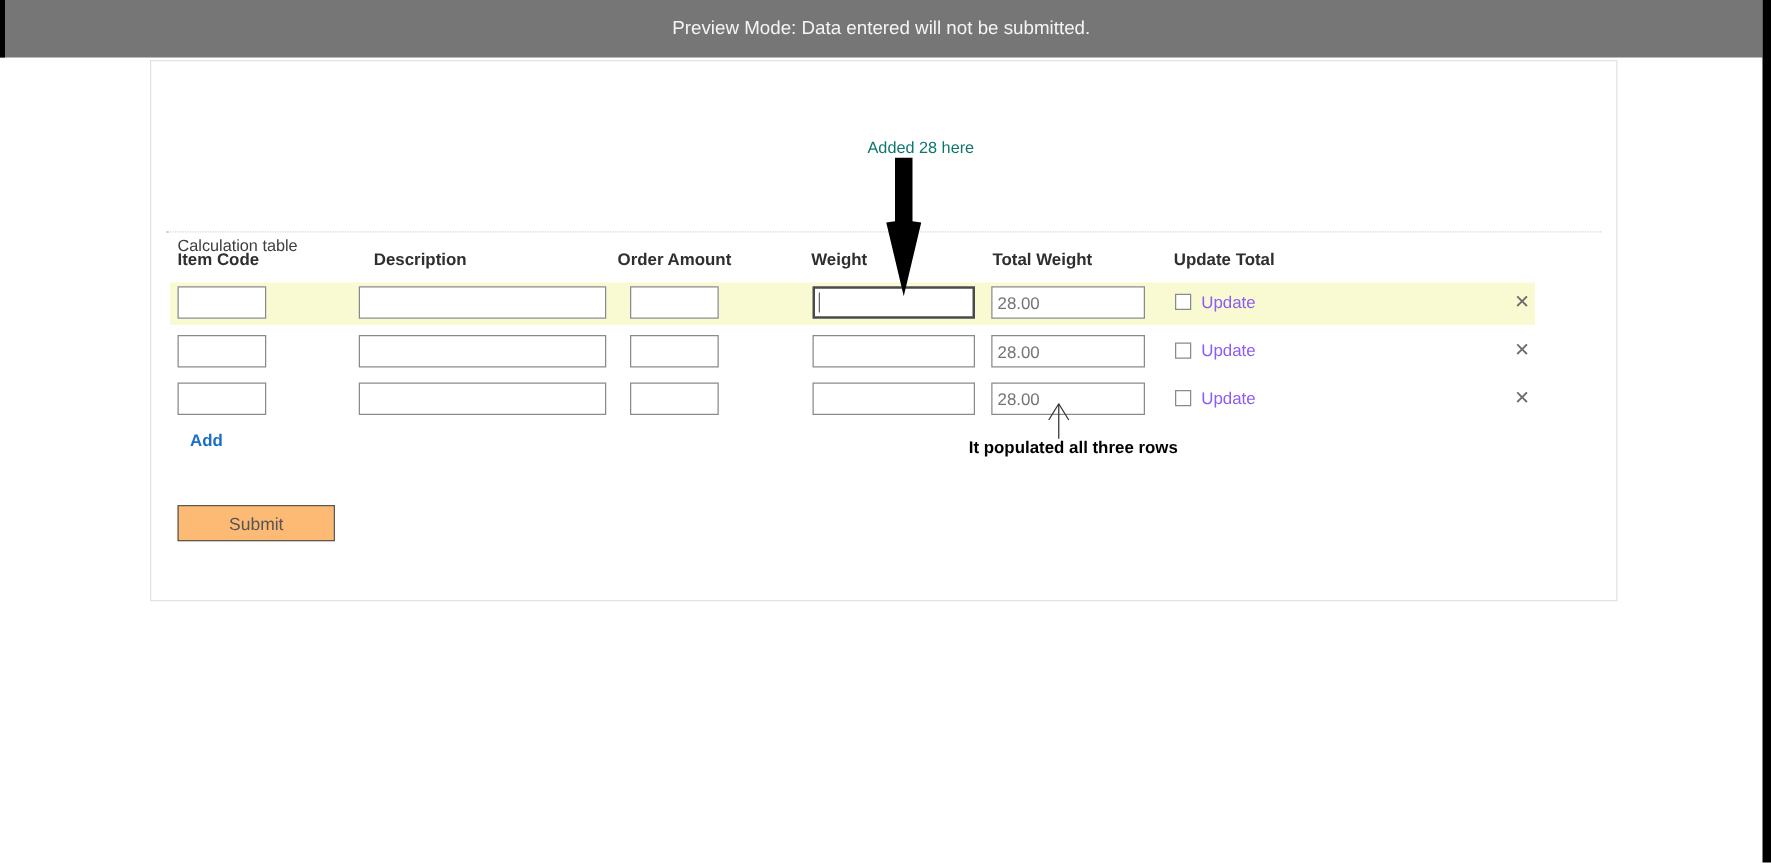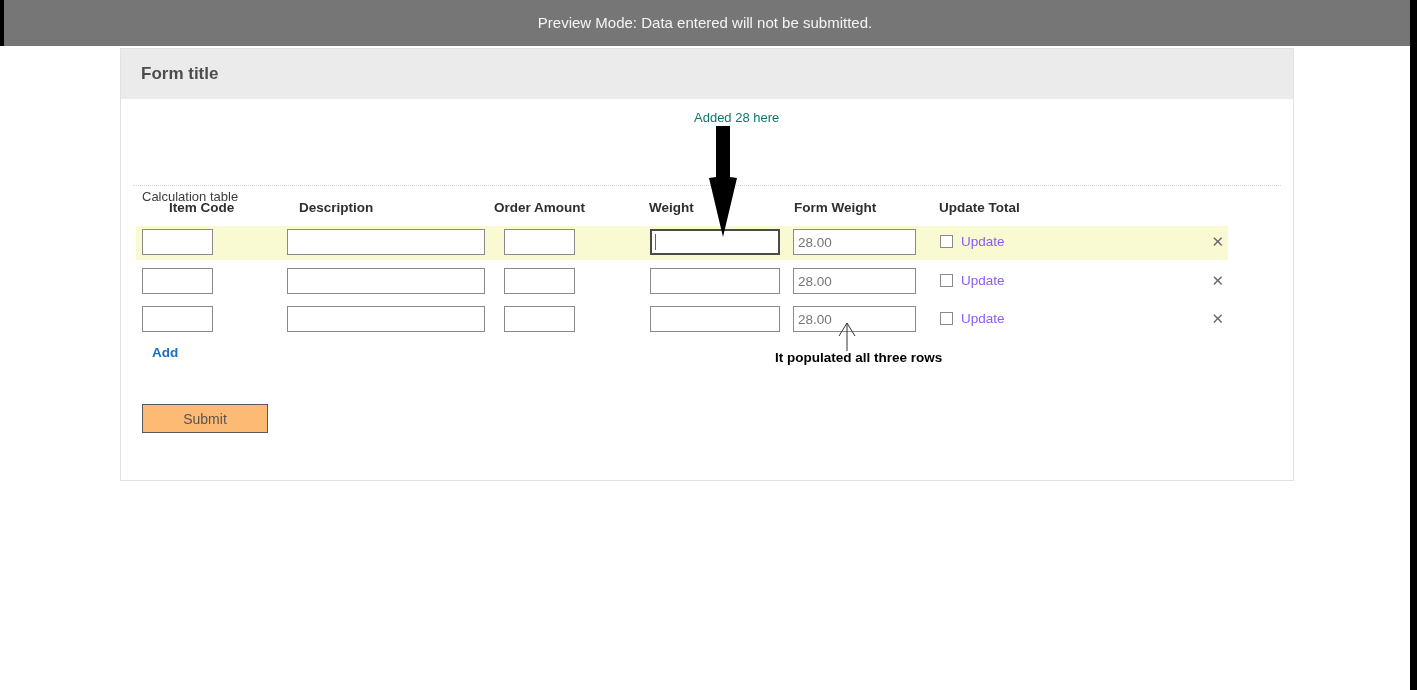--- a/index.html
+++ b/index.html
@@ -21,21 +21,21 @@
     background:#ebebeb; }
   .card-title { position:absolute; left:20px; top:0; line-height:50px;
     font-size:17px; font-weight:bold; color:#4d4d4d; }
   .section-title { position:absolute; left:21px; top:108px; font-size:13px;
     color:#3d3d3d;margin-top:32px; }
   .divider { position:absolute; left:12px; right:12px; top:136px;
     border-top:1px dotted #d6d6d6; }
 
   
   .th { position:absolute; top:151px; font-size:13.5px; font-weight:bold; color:#2f2f2f; }
-  .th-item   { left:21px;margin-left:27px; }
+  .th-item   { left:21px; }
   .th-desc   { left:166px;padding-left:12px; }
   .th-order  { left:373px; }
   .th-weight { left:528px; }
   .th-total  { left:673px; }
   .th-update { left:818px; }
 
   
   .row { position:absolute; left:15px; width:1092px; height:34px; }
   .row.highlight { background:#fafad2; }
   .row-1 { top:177px; } .row-2 { top:216px; } .row-3 { top:254px; }
@@ -72,32 +72,29 @@
 </head>
 <body>
 
 <div class="abs banner">
   <div class="banner-text">Preview Mode: Data entered will not be submitted.</div>
 </div>
 <div class="abs banner-edge-left"></div>
 <div class="abs edge-right"></div>
 
 <div class="abs card">
-  <div class="card-header">
-    <div class="card-title">Form title</div>
-  </div>
 
   <div class="section-title">Calculation table</div>
   <div class="divider"></div>
 
   <div class="th th-item">Item Code</div>
   <div class="th th-desc">Description</div>
   <div class="th th-order">Order Amount</div>
   <div class="th th-weight">Weight</div>
-  <div class="th th-total">Form Weight</div>
+  <div class="th th-total">Total Weight</div>
   <div class="th th-update">Update Total</div>
 
   <div class="row row-1 highlight">
     <input class="cell-input in-item" value="" style="">
     <input class="cell-input in-desc" value="" style="">
     <input class="cell-input in-order" value="" style="">
     <input class="cell-input in-weight focused" value="" style="">
     <div class="caret"></div>
     <input class="cell-input in-total" value="28.00" style="">
     <span class="checkbox"></span>

